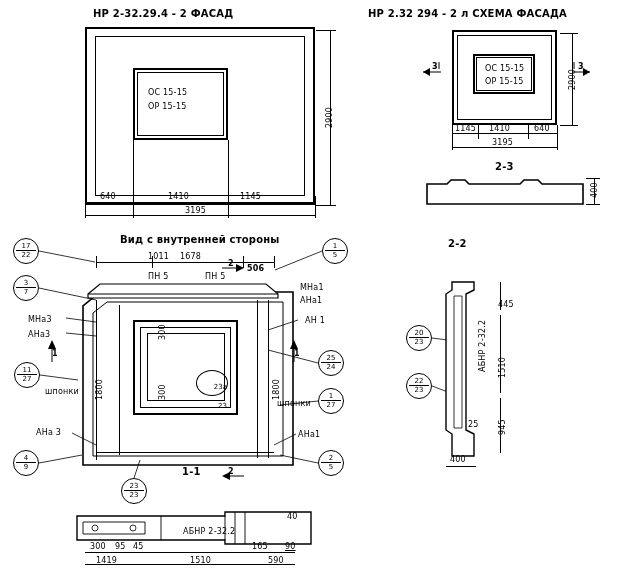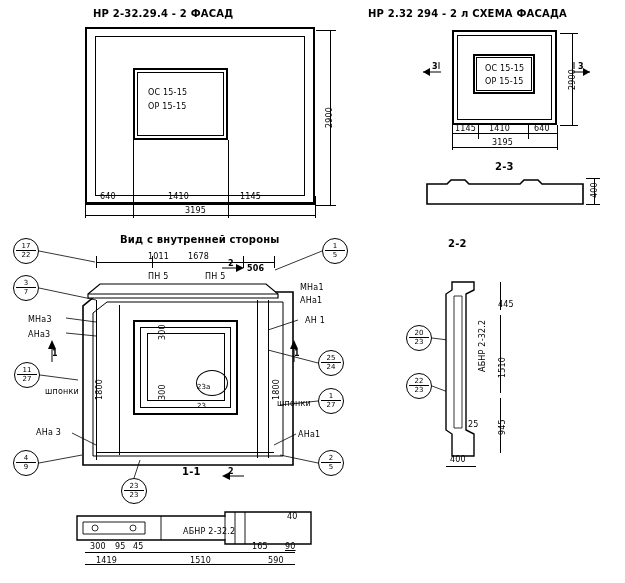--- a/index.html
+++ b/index.html
@@ -9,21 +9,21 @@
   .t.ttl{font-size:10px;font-weight:bold;}
   .ln{position:absolute;background:#000;}
   .hl{height:1px;}
   .vl{width:1px;}
   .box{position:absolute;border:1px solid #000;box-sizing:border-box;}
   .box2{position:absolute;border:2px solid #000;box-sizing:border-box;}
   .fill{background:#fff;}
   .circ{position:absolute;border:1px solid #000;border-radius:50%;box-sizing:border-box;text-align:center;}
   .circ span{display:block;font-size:7px;line-height:8px;}
   .circ .div{height:1px;background:#000;margin:0 2px;}
-  .oval{position:absolute;border:1px solid #000;border-radius:50%;box-sizing:border-box;text-align:left;}
+  .oval{position:absolute;border:1px solid #000;border-radius:50%;box-sizing:border-box;text-align:right;}
   svg{position:absolute;overflow:visible;}
 </style>
 </head>
 <body>
 
 <div class="t ttl" style="left:93px;top:8px;">НР 2-32.29.4 - 2 ФАСАД</div>
 
 <div class="box2 fill" style="left:85px;top:27px;width:230px;height:178px;"></div>
 <div class="box" style="left:95px;top:36px;width:210px;height:160px;"></div>
 <div class="box2 fill" style="left:133px;top:68px;width:95px;height:72px;"></div>
@@ -115,21 +115,21 @@
 <div class="ln vl" style="left:257px;top:300px;height:158px;"></div>
 <div class="ln vl" style="left:268px;top:300px;height:158px;"></div>
 <div class="ln hl" style="left:96px;top:452px;width:178px;"></div>
 
 <div class="ln hl" style="left:96px;top:262px;width:178px;"></div>
 <div class="ln vl" style="left:96px;top:256px;height:12px;"></div>
 <div class="ln vl" style="left:152px;top:256px;height:12px;"></div>
 <div class="ln vl" style="left:243px;top:256px;height:12px;"></div>
 <div class="ln vl" style="left:274px;top:256px;height:12px;"></div>
 <div class="t" style="left:108px;top:252px;margin-left:40px;">1011</div>
-<div class="t" style="left:188px;top:252px;">1678</div>
+<div class="t" style="left:180px;top:252px;">1678</div>
 <div class="t" style="left:247px;top:264px;font-weight:bold;">506</div>
 
 <div class="t" style="left:148px;top:272px;">ПН 5</div>
 <div class="t" style="left:205px;top:272px;">ПН 5</div>
 <div class="t" style="left:300px;top:283px;">МНа1</div>
 <div class="t" style="left:300px;top:296px;">АНа1</div>
 <div class="t" style="left:305px;top:316px;">АН 1</div>
 <div class="t" style="left:28px;top:315px;">МНа3</div>
 <div class="t" style="left:28px;top:330px;">АНа3</div>
 <div class="t" style="left:36px;top:428px;">АНа 3</div>

